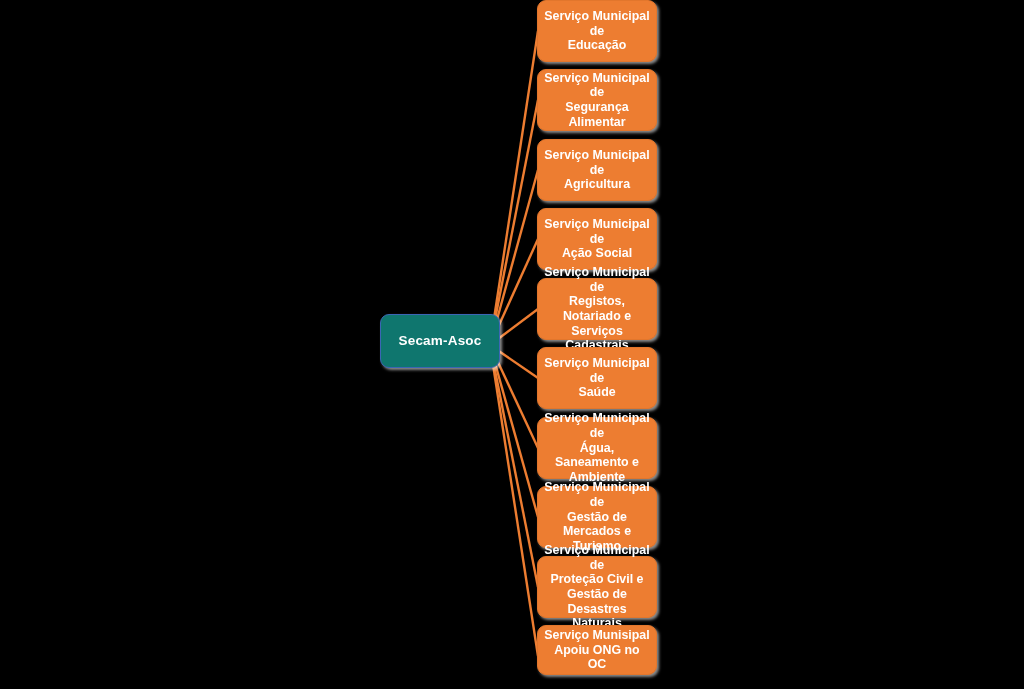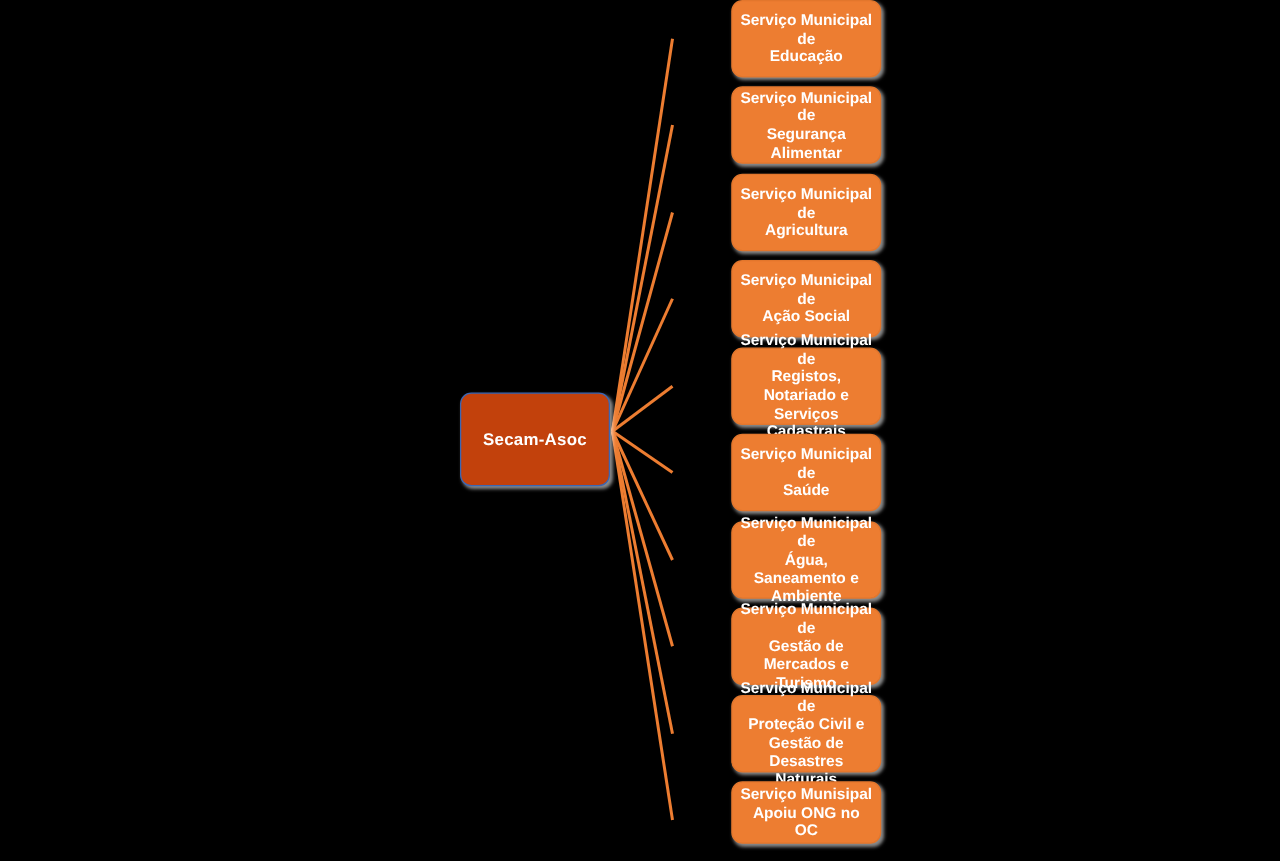--- a/index.html
+++ b/index.html
@@ -40,21 +40,20 @@
     background: #4472C4;
     border: 1px solid #3b66b4;
     font-size: 13.5px;
     letter-spacing: 0.2px;
   }
   .node-leaf {
     background: #ED7D31;
     border: 1px solid #e2762c;
     font-size: 12.4px;
     padding: 0 6px;
-    margin-left: 48px;
   }
   .node-label {
     display: block;
     white-space: pre-line;
   }
 </style>
 </head>
 <body>
 
 <div id="canvas">
@@ -65,21 +64,21 @@
       <line x1="490" y1="345" x2="538" y2="170" stroke="#ED7D31" stroke-width="2.4"></line>
       <line x1="490" y1="345" x2="538" y2="239" stroke="#ED7D31" stroke-width="2.4"></line>
       <line x1="490" y1="345" x2="538" y2="309" stroke="#ED7D31" stroke-width="2.4"></line>
       <line x1="490" y1="345" x2="538" y2="378" stroke="#ED7D31" stroke-width="2.4"></line>
       <line x1="490" y1="345" x2="538" y2="448" stroke="#ED7D31" stroke-width="2.4"></line>
       <line x1="490" y1="345" x2="538" y2="517" stroke="#ED7D31" stroke-width="2.4"></line>
       <line x1="490" y1="345" x2="538" y2="587" stroke="#ED7D31" stroke-width="2.4"></line>
       <line x1="490" y1="345" x2="538" y2="656" stroke="#ED7D31" stroke-width="2.4"></line>
     </svg>
 
-  <div class="node node-hub" id="hub-node" style="left: 368px; top: 314px; width: 120px; height: 75px; background: #c2410c; color: rgb(255, 255, 255);">
+  <div class="node node-hub" id="hub-node" style="left: 380px; top: 314px; width: 120px; height: 54px; background: #0f766e; color: rgb(255, 255, 255);">
     <span class="node-label">Secam-Asoc</span>
   </div>
 
   <div id="leaf-layer">
       <div class="node node-leaf" style="left: 537px; top: 0px; width: 120px; height: 62px; background: rgb(237, 125, 49); color: rgb(255, 255, 255);">
         <span class="node-label">Serviço Municipal de
 Educação</span>
       </div>
       <div class="node node-leaf" style="left: 537px; top: 69px; width: 120px; height: 62px; background: rgb(237, 125, 49); color: rgb(255, 255, 255);">
         <span class="node-label">Serviço Municipal de

